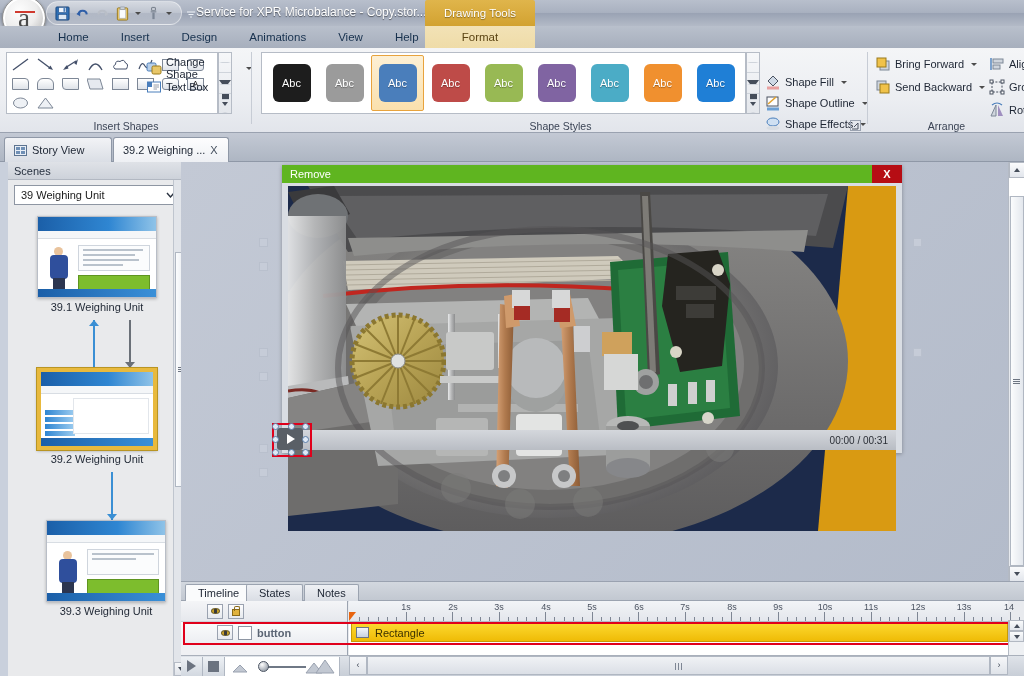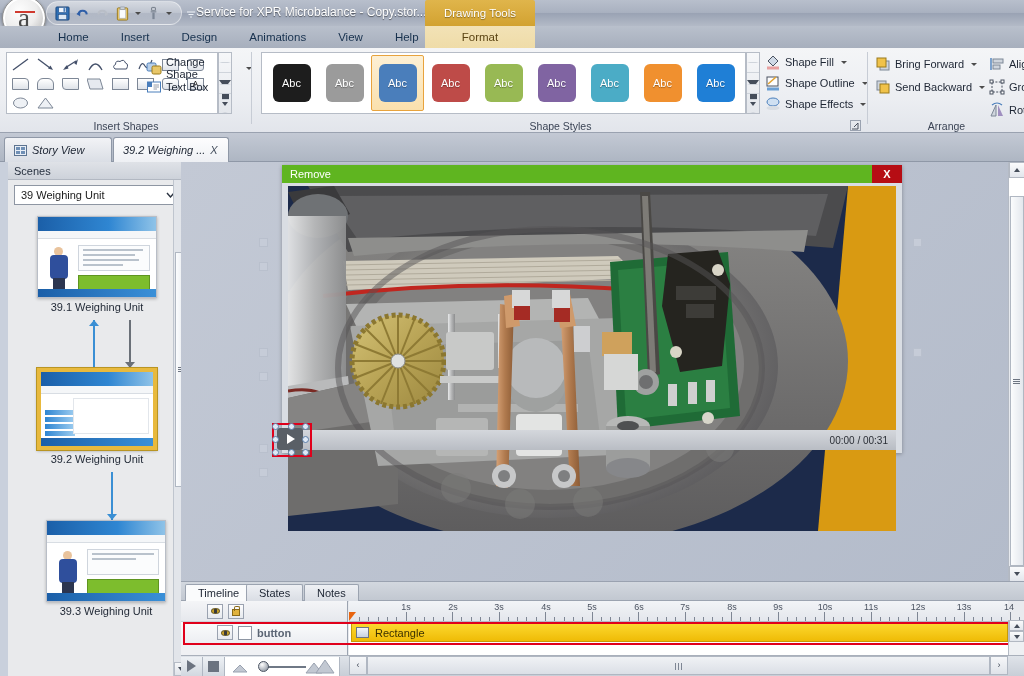--- a/index.html
+++ b/index.html
@@ -120,21 +120,20 @@
   .dlg-launch{ position:absolute; right:7px; bottom:2px; width:11px;height:11px; border:1px solid #9aa2b0; }
 
   
   #grp-arrange{ left:869px; width:155px; }
 
   
   .ws-tabs{
     position:absolute; left:0; top:133px; width:1024px; height:29px;
     background:linear-gradient(to bottom,#c3c9d4,#aeb6c3);
     border-bottom:1px solid #8f98a7;
-    font-style:italic;
   }
   .ws-tab{
     position:absolute; top:4px; height:25px; border:1px solid #8f98a7; border-bottom:none;
     border-radius:3px 3px 0 0; display:flex; align-items:center; gap:5px; padding:0 9px;
     font-size:11px; color:#1d2533;
     background:linear-gradient(to bottom,#f2f3f6,#dadee5);
   }
   .ws-tab.active{ background:linear-gradient(to bottom,#fdfdfe,#eef0f4); }
   .story-ico{ width:13px;height:11px; border:1px solid #5c7390; background:#e8eef6;
               display:grid; grid-template-columns:1fr 1fr; grid-template-rows:1fr 1fr; gap:1px; padding:1px; }
@@ -526,21 +525,21 @@
           </div>
         <div>
             <div class="tri-d"></div>
           </div>
         <div style="border-bottom:none;flex-direction:column;">
           <div style="width:7px;height:1px;background:#454d5a;margin-bottom:2px;"></div>
             <div class="tri-d"></div>
         </div>
       </div>
       <div class="eff-col">
-        <div class="ribbon-cmd" style="position:relative;">
+        <div class="ribbon-cmd" style="position:relative;margin-top:20px;">
           <span class="cmd-ico">
             <svg width="16" height="16" viewBox="0 0 16 16">
                 <path d="M3 7 L8 2 L13 7 L8 12 Z" fill="#cfd9e6" stroke="#4a5260"></path>
                 <rect x="2" y="12.5" width="12" height="3" fill="#e8a0a0"></rect>
               </svg>
           </span>
           <span>Shape Fill</span>
           <span class="caret-d" style="margin-left:3px;"></span>
         </div>
         <div class="ribbon-cmd" style="position:relative;">

